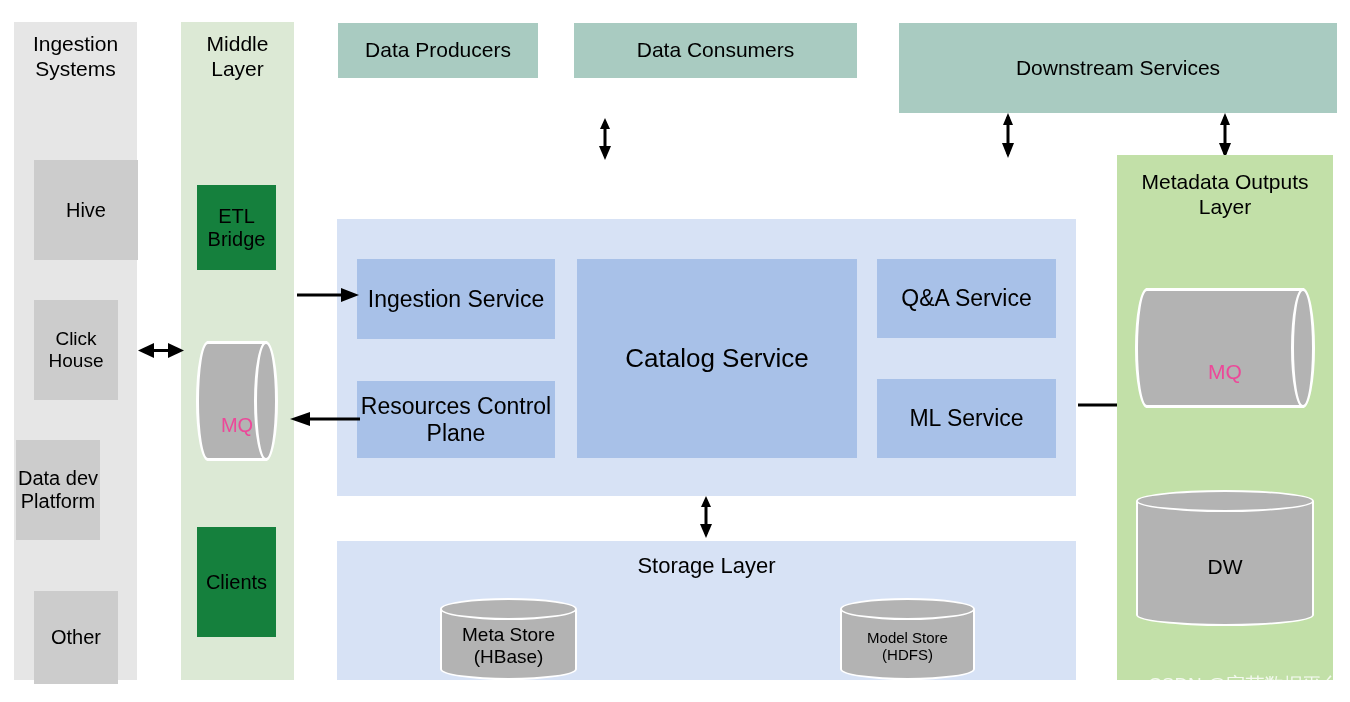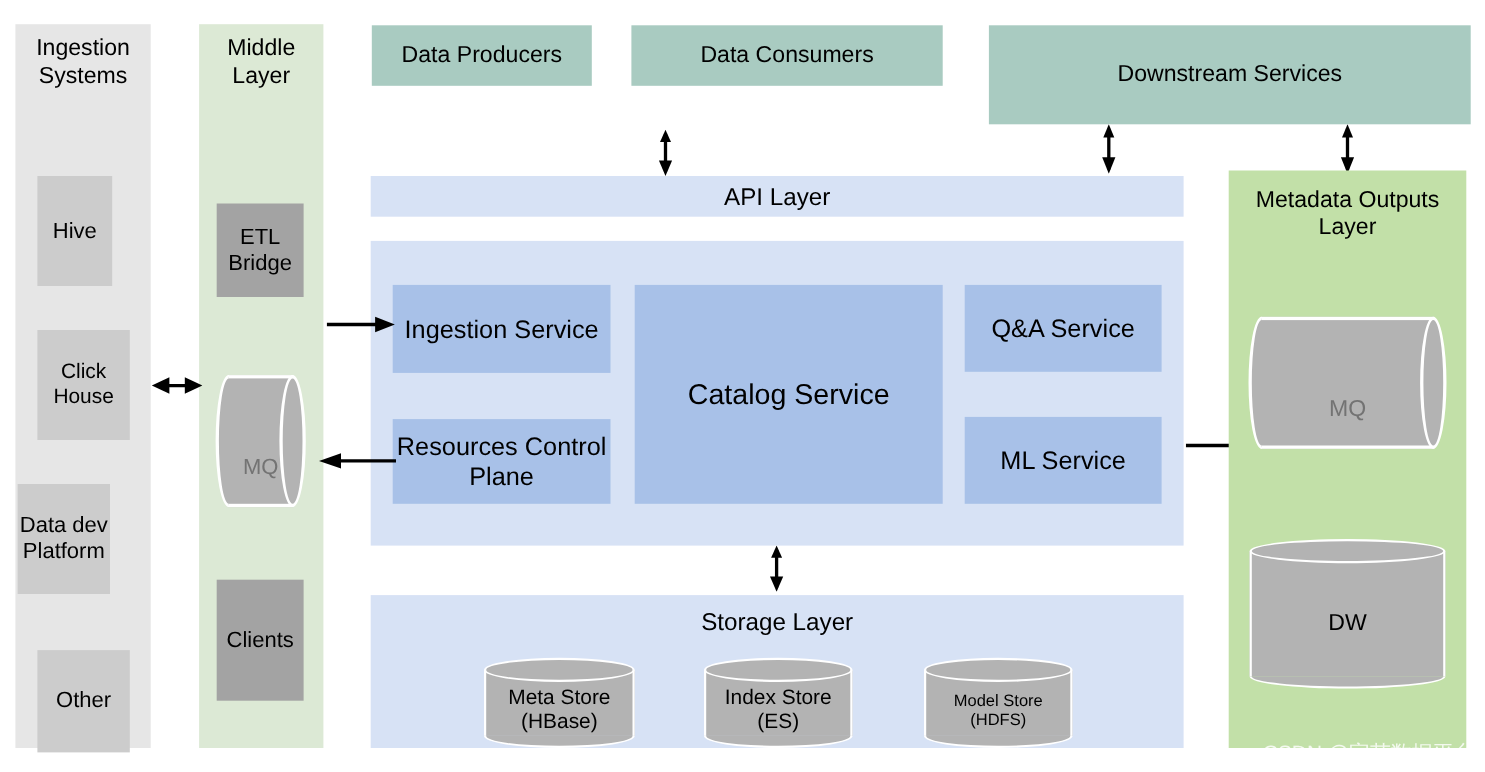--- a/index.html
+++ b/index.html
@@ -37,21 +37,21 @@
   }
   
   #upstream-panel   { left:14px;  top:22px;  width:123px; height:658px; background:#e6e6e6; }
   #middle-panel     { left:181px; top:22px;  width:113px; height:658px; background:#dce9d5; }
   #metadata-panel   { left:1117px;top:155px; width:216px; height:525px; background:#c2e0a8; }
 
   
   .gray-box { background:#cccccc; }
 
   
-  .blue-box { background:#a3a3a3; }
+  .blue-box { background:#15803d; }
 
   
   .teal-box { background:#a9cbc1; }
 
   
   .lightblue-box { background:#d7e2f5; }
 
   
   .service-box { background:#a8c1e8; }
 
@@ -105,41 +105,41 @@
     position:absolute; top:0; bottom:0; left:0; width:24px;
     background:#b3b3b3;
     border:3px solid #ffffff;
     border-radius:50% / 50%;
     box-sizing:border-box;
     clip-path: inset(-4px 50% -4px -4px);
   }
   .cyl-h .cyl-label {
     position:absolute; left:0; right:0; top:0; bottom:0;
     display:flex; align-items:center; justify-content:center;
-    color:#737373; z-index:3;margin-top:48px;
+    color:#ec4899; z-index:3;margin-top:48px;
   }
   
   .arrow { position:absolute; }
   .watermark {
     position:absolute;
     color:#ffffff;
     opacity:0.82;
     font-family:"Liberation Sans", sans-serif;
     white-space:nowrap;
   }
 </style>
 </head>
 <body>
 
 <div id="canvas">
 
   <div class="panel-title" id="upstream-panel"></div>
   <div class="panel-title" style="left:14px; top:32px; width:123px; height:70px; font-size:21px;">Ingestion Systems</div>
 
-  <div class="box gray-box" style="left:34px; top:160px; width:68px; height:100px; font-size:20px;">Hive</div>
+  <div class="box gray-box" style="left:34px; top:160px; width:104px; height:100px; font-size:20px;">Hive</div>
   <div class="box gray-box" style="left:34px; top:300px; width:84px; height:100px; font-size:19px;">Click House</div>
   <div class="box gray-box" style="left:16px; top:440px; width:84px; height:100px; font-size:20px;">Data dev Platform</div>
   <div class="box gray-box" style="left:34px; top:563px; width:84px; height:93px; font-size:20px;margin-top:28px;">Other</div>
 
   <div class="panel-title" id="middle-panel"></div>
   <div class="panel-title" style="left:181px; top:32px; width:113px; height:70px; font-size:21px;">Middle Layer</div>
 
   <div class="box blue-box" style="left:197px; top:185px; width:79px; height:85px; font-size:20px;">ETL Bridge</div>
 
   <div class="cyl-h" id="mq-middle" style="left:196px; top:341px; width:82px; height:120px;">
@@ -157,21 +157,20 @@
 
 
   <div class="arrow" style="left:589px; top:118px; width:32px; height:42px;">
     <svg width="32" height="42" viewBox="0 0 32 42">
       <line x1="16" y1="4" x2="16" y2="38" stroke="#000" stroke-width="3"></line>
       <polygon points="16,0 11,11 21,11" fill="#000"></polygon>
       <polygon points="16,42 10,28 22,28" fill="#000"></polygon>
     </svg>
   </div>
 
-  <div class="box lightblue-box" style="left:337px; top:160px; width:739px; height:37px; font-size:22px;">API Layer</div>
 
   <div class="box lightblue-box" style="left:337px; top:219px; width:739px; height:277px;"></div>
 
   <div class="box service-box" style="left:357px; top:259px; width:198px; height:80px; font-size:23px;">Ingestion Service</div>
   <div class="box service-box" style="left:357px; top:381px; width:198px; height:77px; font-size:23px;">Resources Control Plane</div>
   <div class="box service-box" style="left:877px; top:259px; width:179px; height:79px; font-size:23px;">Q&amp;A Service</div>
   <div class="box service-box" style="left:577px; top:259px; width:280px; height:199px; font-size:26px;">Catalog Service</div>
   <div class="box service-box" style="left:877px; top:379px; width:179px; height:79px; font-size:23px;">ML Service</div>
 
   <div class="arrow" style="left:297px; top:284px; width:62px; height:22px;">
@@ -230,26 +229,20 @@
   <div class="panel-title lightblue-box" style="left:337px; top:541px; width:739px; height:139px;"></div>
   <div class="panel-title" style="left:337px; top:553px; width:739px; height:34px; font-size:22px;">Storage Layer</div>
 
   <div class="cyl-v" style="left:440px; top:598px; width:137px; height:82px;">
     <div class="cyl-body"></div>
     <div class="cyl-bottom"></div>
     <div class="cyl-top"></div>
     <div class="cyl-label" style="font-size:19px; padding-top:14px;">Meta Store (HBase)</div>
   </div>
 
-  <div class="cyl-v" style="left:640px; top:598px; width:135px; height:82px;">
-    <div class="cyl-body"></div>
-    <div class="cyl-bottom"></div>
-    <div class="cyl-top"></div>
-    <div class="cyl-label" style="font-size:19px; padding-top:14px;">Index Store (ES)</div>
-  </div>
 
   <div class="cyl-v" style="left:840px; top:598px; width:135px; height:82px;">
     <div class="cyl-body"></div>
     <div class="cyl-bottom"></div>
     <div class="cyl-top"></div>
     <div class="cyl-label" style="font-size:15px; padding-top:14px;">Model Store (HDFS)</div>
   </div>
 
   <div class="panel-title" id="metadata-panel"></div>
   <div class="panel-title" style="left:1117px; top:170px; width:216px; height:70px; font-size:21px;">Metadata Outputs Layer</div>

